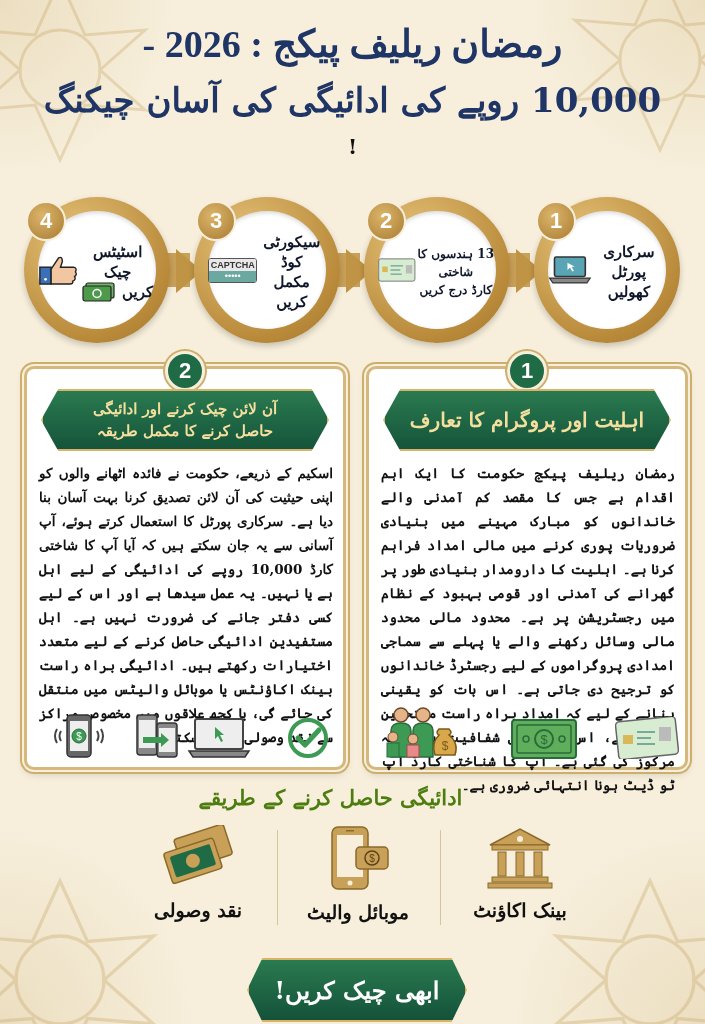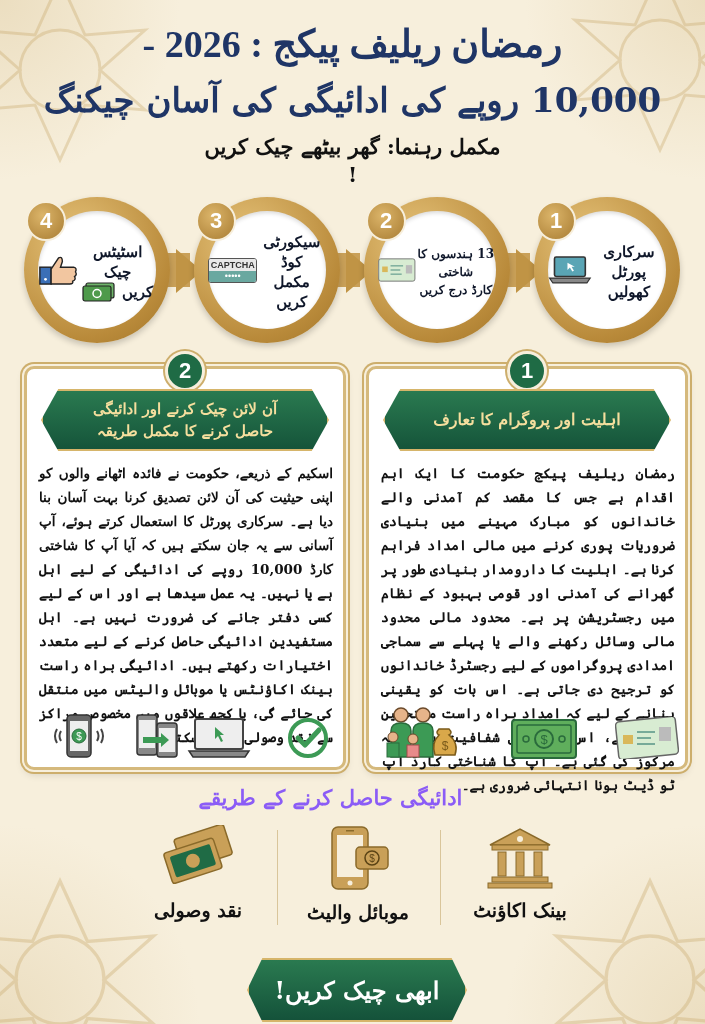--- a/index.html
+++ b/index.html
@@ -56,29 +56,29 @@
   .panel-num { position: absolute; top: -18px; left: 50%; margin-left: -20px; width: 40px; height: 40px;
     border-radius: 50%; background: #1f6b45; border: 3px solid #f7efdc; color: #fff; font-weight: bold;
     font-size: 22px; display: flex; align-items: center; justify-content: center; font-family: "Liberation Sans", sans-serif;
     box-shadow: 0 0 0 2px #cdae6c; }
   .banner { position: absolute; top: 20px; left: 14px; width: 288px; height: 62px;
     background: linear-gradient(#2a7a50, #15543a); border: 2px solid #d6b56a;
     clip-path: polygon(6% 0, 94% 0, 100% 50%, 94% 100%, 6% 100%, 0 50%);
     display: flex; align-items: center; justify-content: center; }
   .banner-text { direction: rtl; text-align: center; color: #f5df9e; font-family: "DejaVu Serif", serif;
     font-weight: bold; font-size: 15px; line-height: 22px; }
-  .banner-text.big { font-size: 16px; }
+  .banner-text.big { font-size: 20px; }
   .panel-body { position: absolute; top: 92px; left: 12px; width: 294px; direction: rtl; text-align: justify;
     font-family: "DejaVu Serif", serif; font-weight: bold; font-size: 13.5px; line-height: 24px; color: #111; }
   .panel-icons { position: absolute; bottom: 8px; left: 10px; width: 300px; height: 50px; }
   .panel-icons > * { position: absolute; bottom: 0; }
 
   
   .methods-title { position: absolute; top: 785px; left: 0; width: 661px; text-align: center; direction: rtl;
-    font-family: "DejaVu Serif", serif; font-weight: bold; font-size: 21px; color: #8b5cf6; }
+    font-family: "DejaVu Serif", serif; font-weight: bold; font-size: 21px; color: #4d7c0f; }
   .method { position: absolute; top: 825px; width: 140px; text-align: center; }
   .method .m-label { direction: rtl; font-family: "DejaVu Serif", serif; font-weight: bold; font-size: 19px;
     margin-top: 6px; color: #111; }
   .m-div { position: absolute; top: 830px; width: 1px; height: 95px; background: #d9c59a; }
 
   
   .cta { position: absolute; top: 958px; left: 247px; width: 220px; height: 64px;
     background: linear-gradient(#2a7a50, #14523a); border: 2px solid #d6b56a;
     clip-path: polygon(7% 0, 93% 0, 100% 50%, 93% 100%, 7% 100%, 0 50%);
     display: flex; align-items: center; justify-content: center; cursor: pointer; }
@@ -110,21 +110,20 @@
 <svg class="star" style="left:540px;top:870px" width="220" height="220" viewBox="0 0 200 200">
   <g fill="none" stroke="#c8a86a" stroke-width="3">
     <polygon points="100,10 125,65 185,60 140,100 185,140 125,135 100,190 75,135 15,140 60,100 15,60 75,65"></polygon>
     <circle cx="100" cy="100" r="40"></circle>
   </g>
 </svg>
 
 <div class="title1 rtl">رمضان ریلیف پیکج : 2026 -</div>
 <div class="title2 rtl">10,000 روپے کی ادائیگی کی آسان چیکنگ</div>
 <div class="subtitle rtl">
-  <div>مکمل رہنما: گھر بیٹھے چیک کریں</div>
   <div>!</div>
 </div>
 
 <div class="steps">
 
   <div class="band" style="left:150px;width:40px"></div>
   <div class="band" style="left:320px;width:40px"></div>
   <div class="band" style="left:490px;width:40px"></div>
   <div class="arrow" style="left:176px"></div>
   <div class="arrow" style="left:346px"></div>

